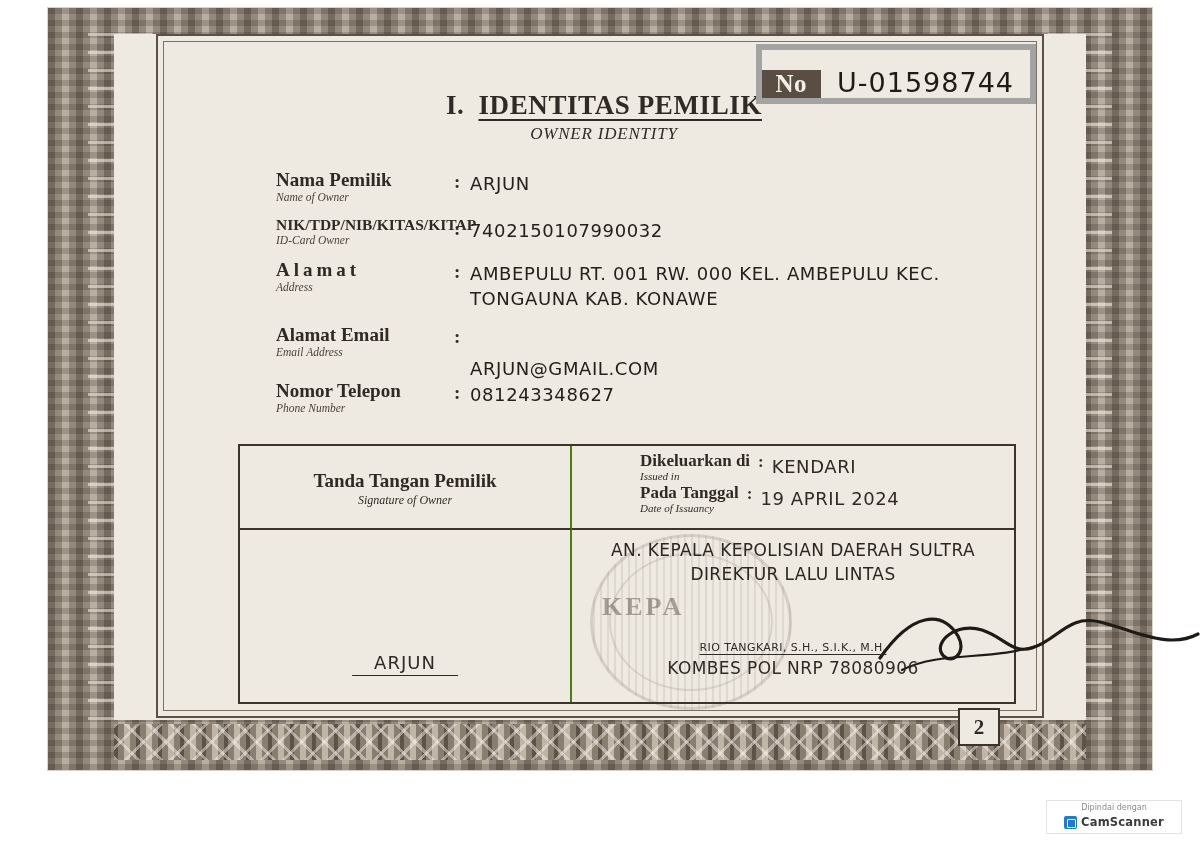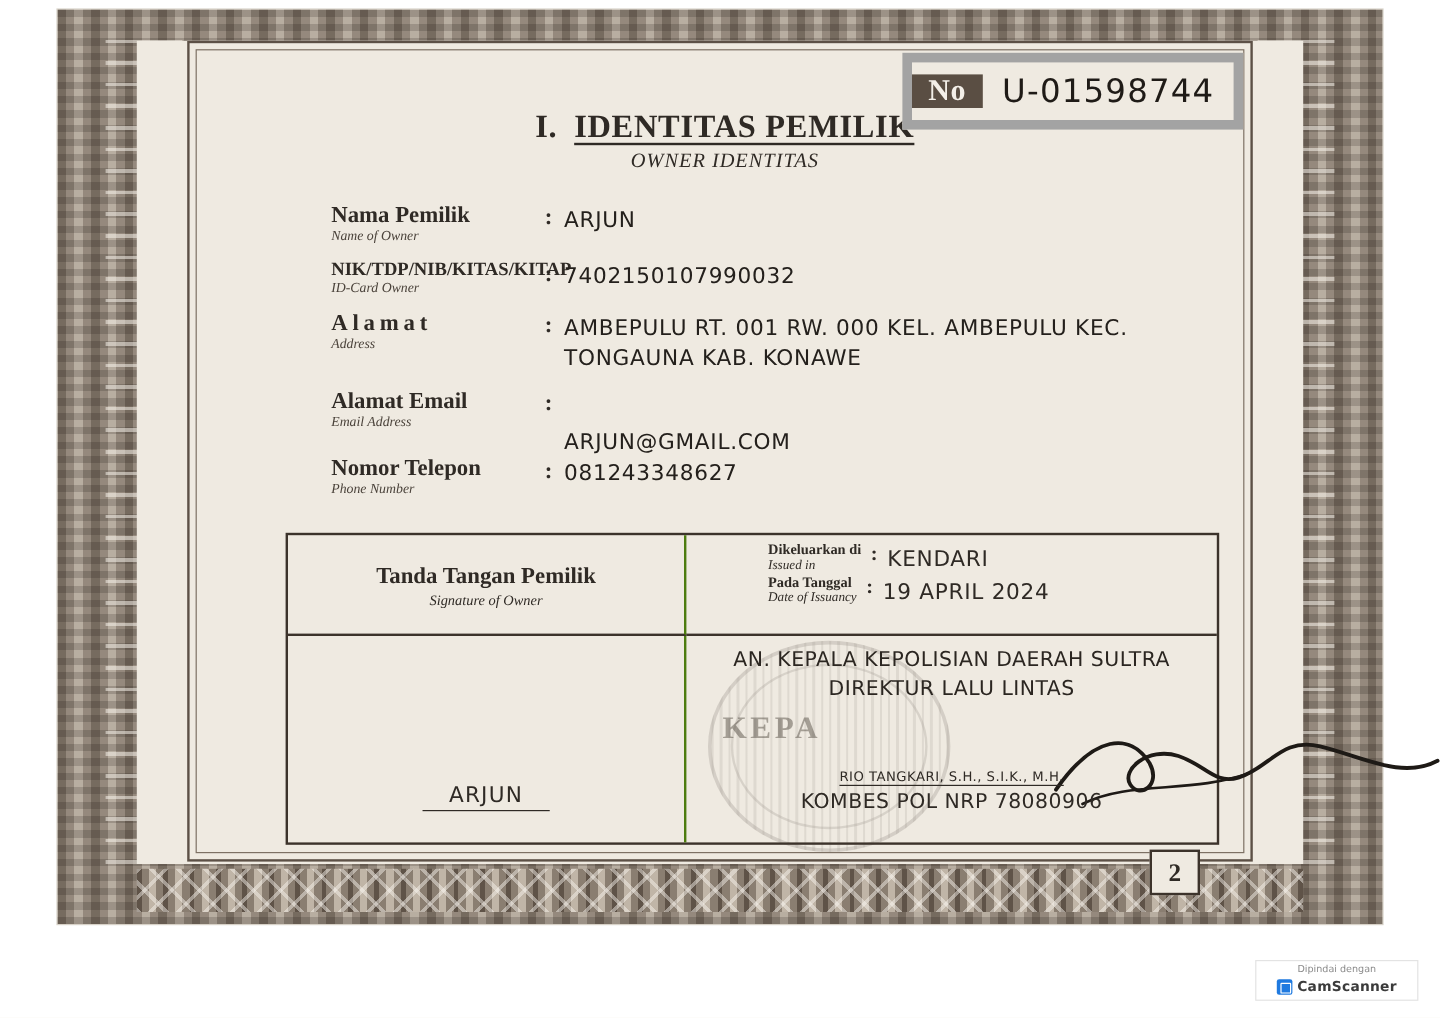--- a/index.html
+++ b/index.html
@@ -121,23 +121,23 @@
     bottom: 62px;
     color: #2f2a25;
   }
 
   
   .no-box {
     position: absolute;
     right: -6px;
     top: -4px;
     display: flex;
-    align-items: center;
+    align-items: flex-end;
     height: 48px;
-    border: 8px solid #a3a3a3;
+    border: 6px solid #a3a3a3;
     background: #efeae1;
   }
   .no-label {
     background: #5a4e43;
     color: #f3efe8;
     font-weight: 700;
     font-size: 25px;
     padding: 0 14px;
     display: flex;
     align-items: center;
@@ -261,21 +261,21 @@
 
   .issue {
     padding: 6px 0 0 68px;
     position: relative;
   }
   .issue .line {
     display: flex;
     align-items: flex-start;
     margin-bottom: 2px;
   }
-  .issue .lbl .id { font-size: 12px; font-weight: 700; line-height: 1.05; }
+  .issue .lbl .id { font-size: 17px; font-weight: 700; line-height: 1.05; }
   .issue .lbl .en { font-size: 11px; font-style: italic; }
   .issue .cl {
     font-size: 17px;
     font-weight: 700;
     margin: 0 8px;
   }
   .issue .val {
     font-family: "DejaVu Sans", sans-serif;
     font-size: 18px;
     letter-spacing: .6px;
@@ -443,21 +443,21 @@
 
     <div class="no-box">
       <div class="no-label">No</div>
       <div class="no-value">U-01598744</div>
     </div>
 
     <div class="title-block">
       <div class="title-main">
         <span class="numeral">I.</span><span class="underlined">IDENTITAS PEMILIK</span>
       </div>
-      <div class="title-sub">OWNER IDENTITAS</div>
+      <div class="title-sub">OWNER IDENTITY</div>
     </div>
 
     <div class="fields">
 
       <div class="frow">
         <div class="flabel">
           <div class="id">Nama Pemilik</div>
           <div class="en">Name of Owner</div>
         </div>
         <div class="colon">:</div>

